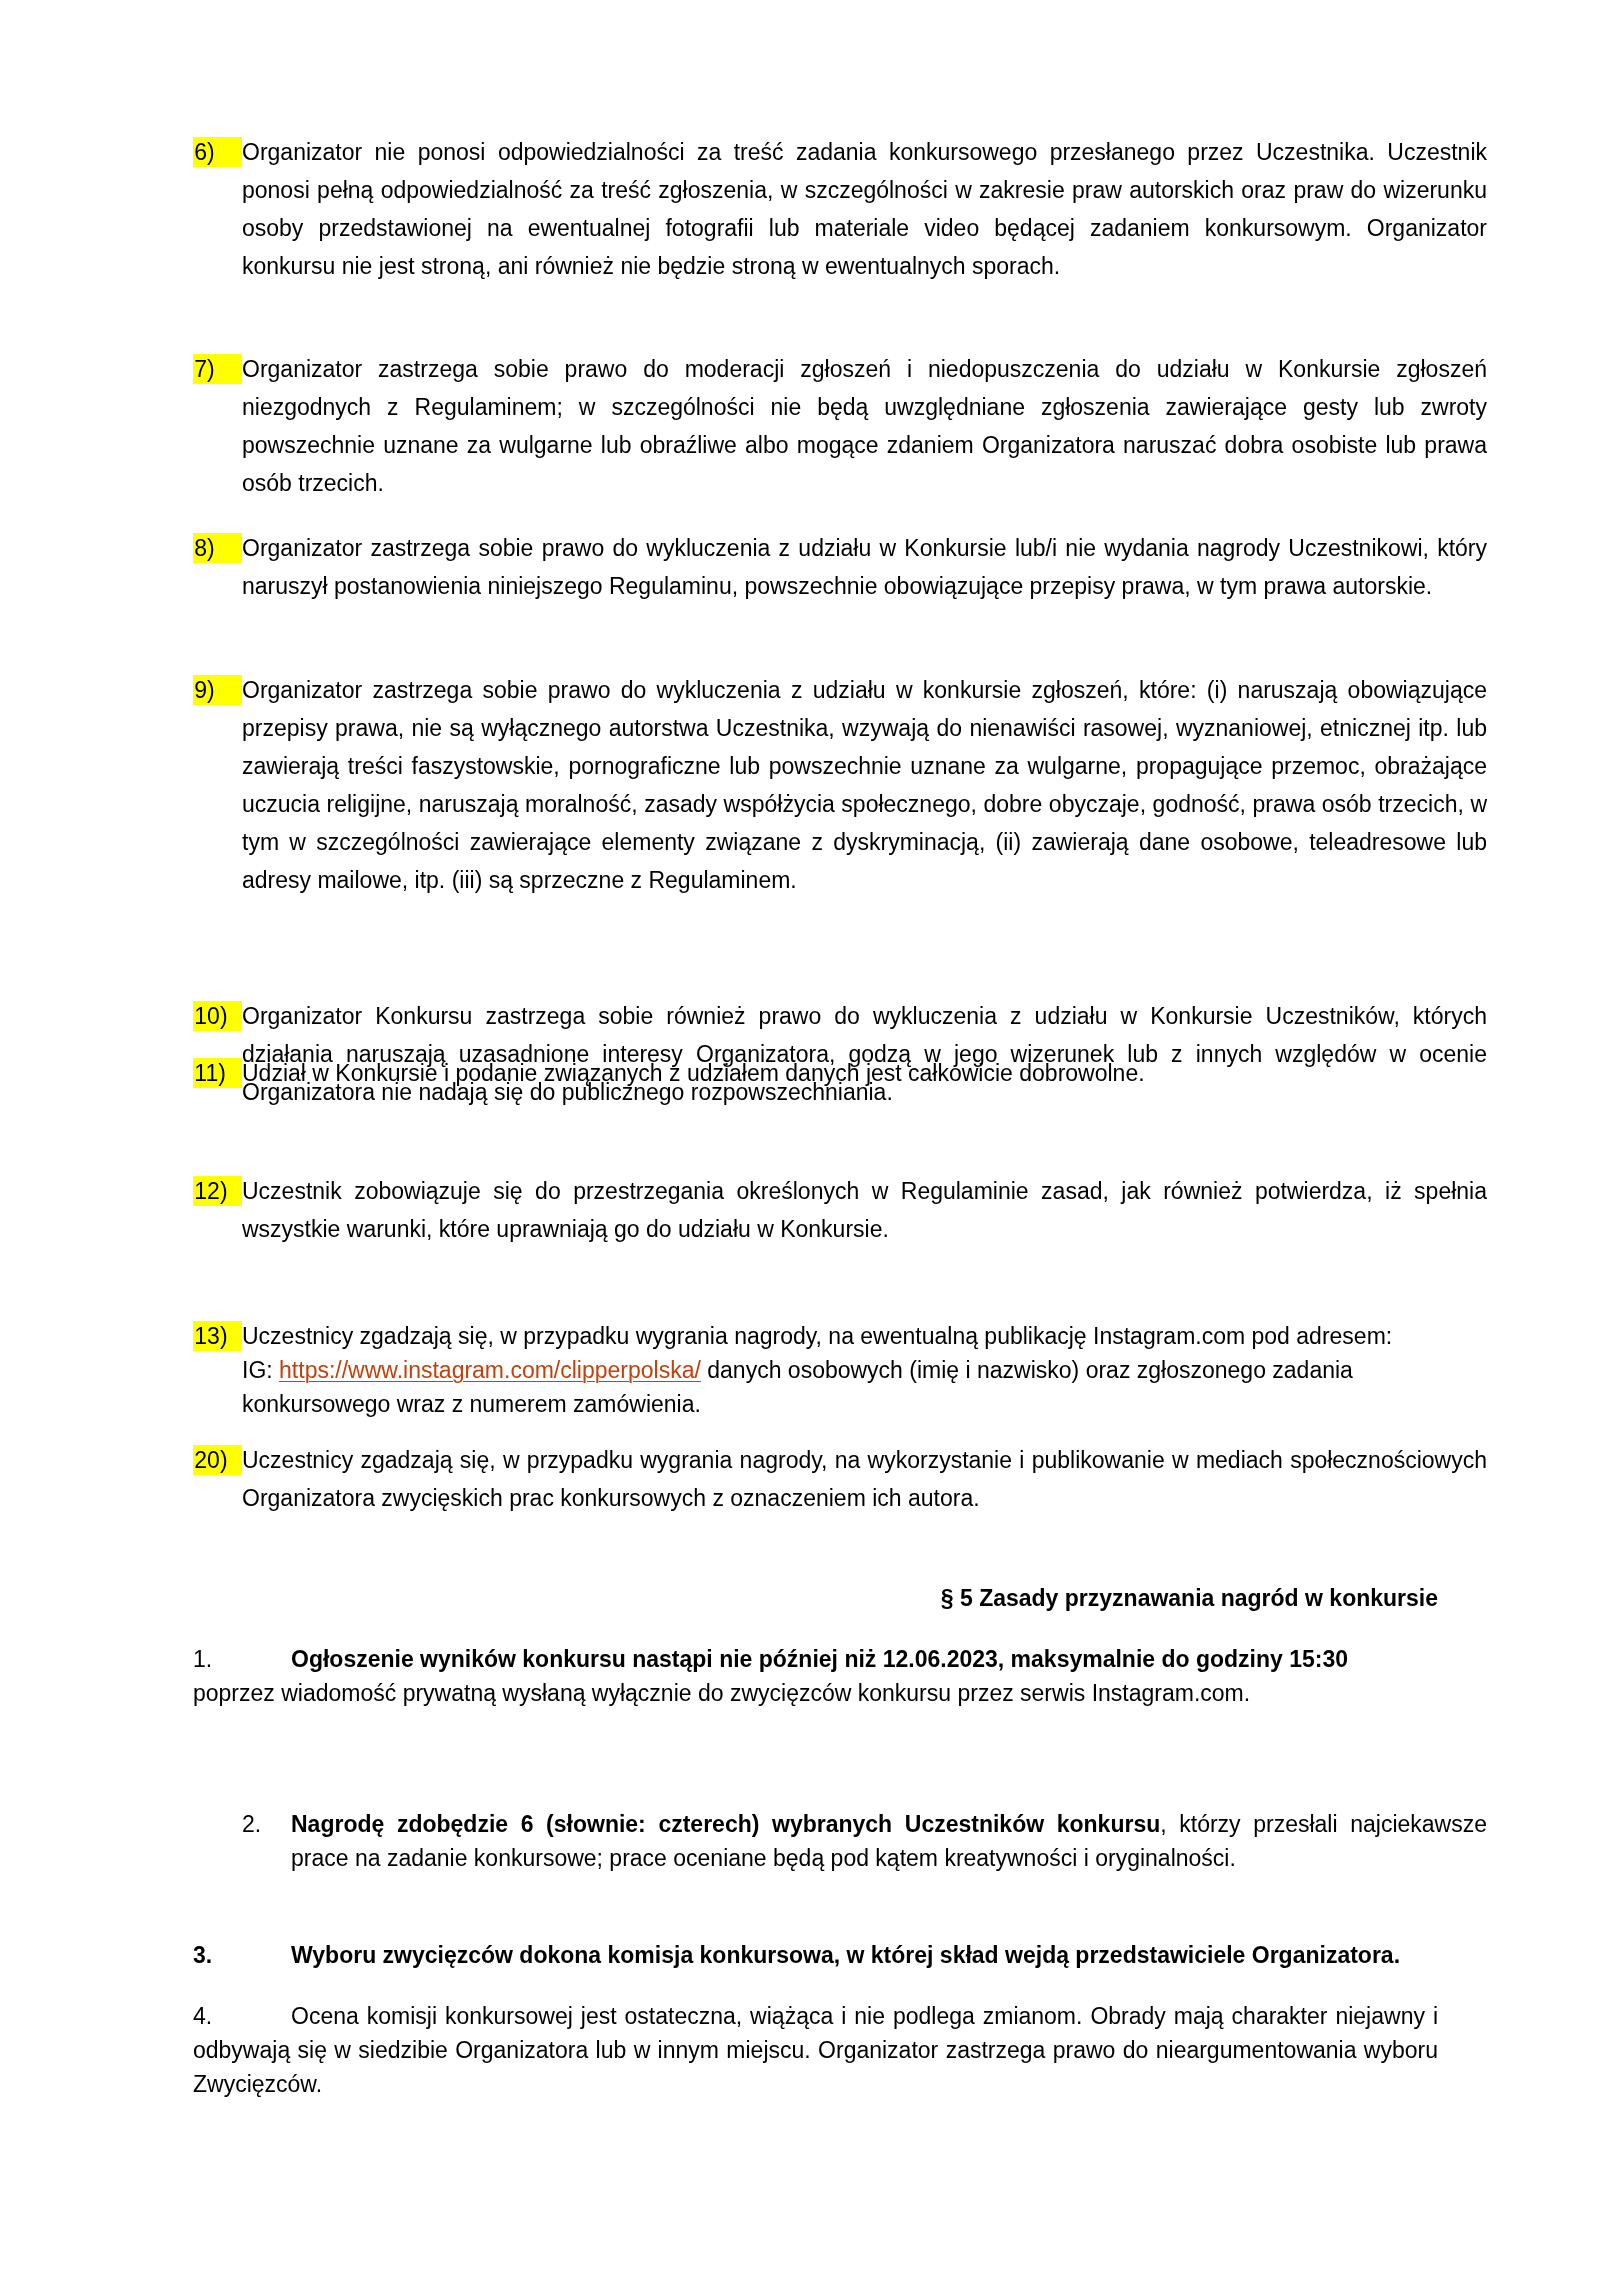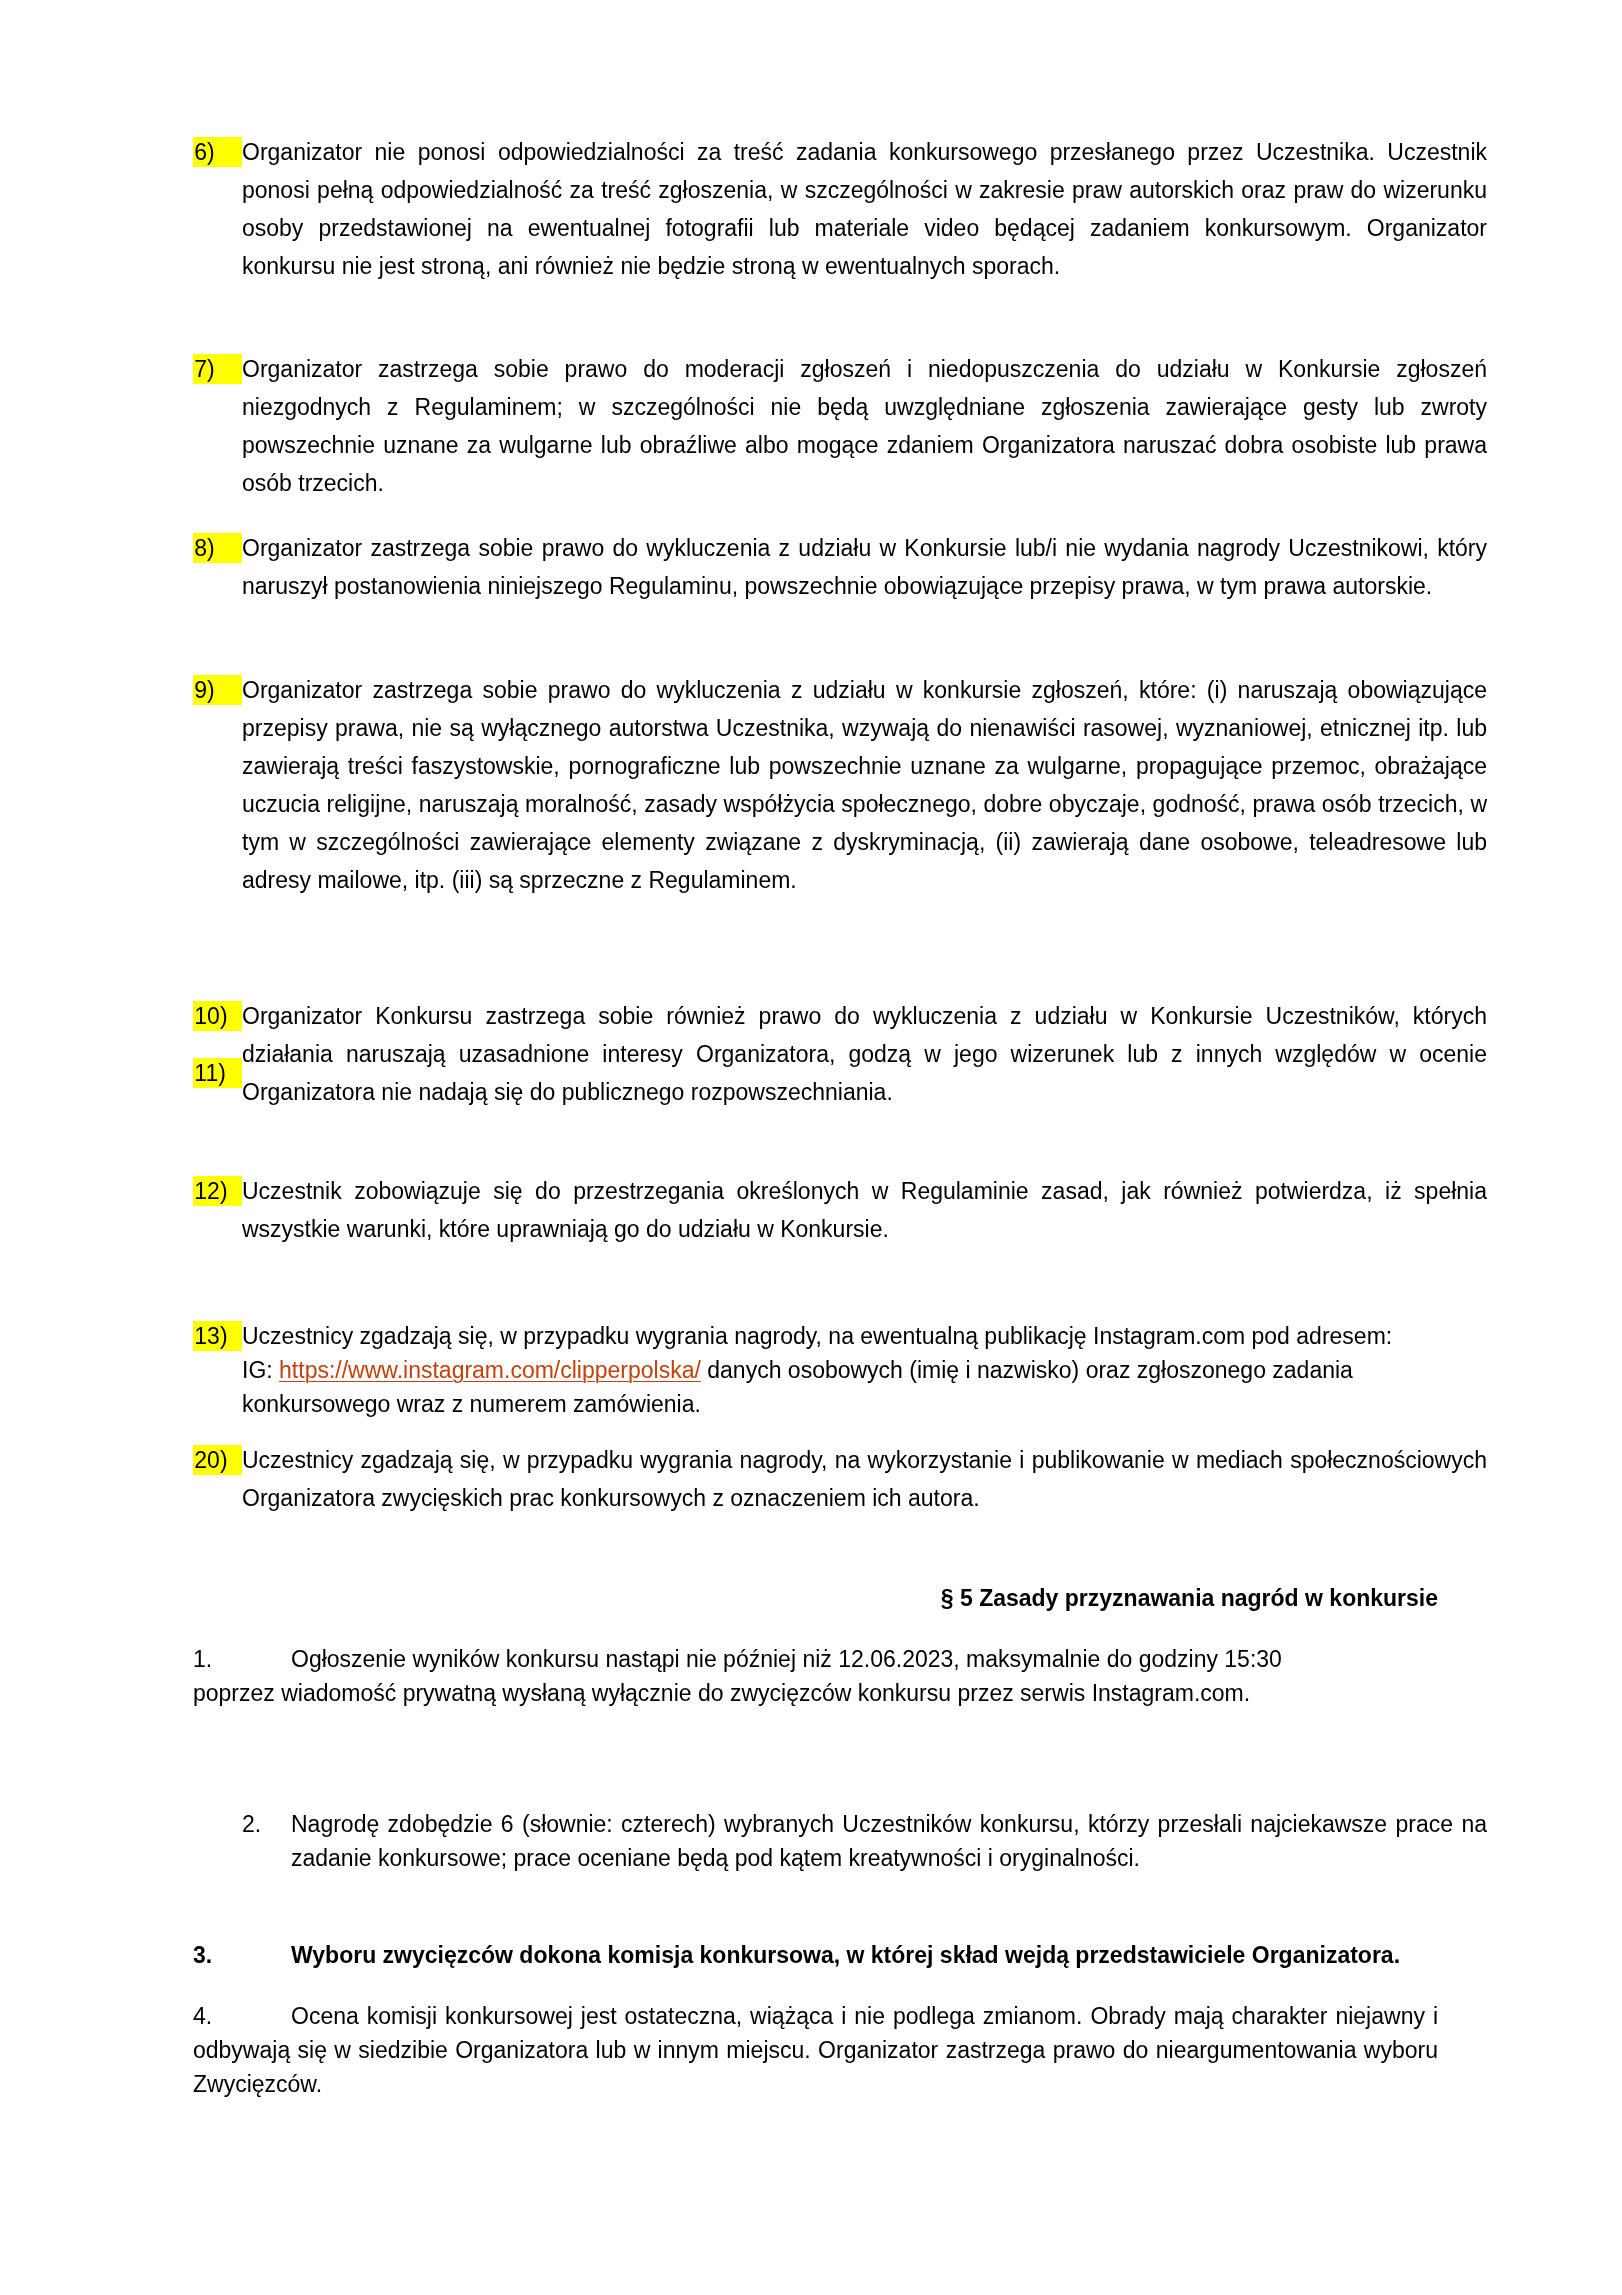--- a/index.html
+++ b/index.html
@@ -25,21 +25,21 @@
     font-weight: bold; line-height: 38px;
   }
   .sec {
     position: absolute; left: 193px; width: 1245px; line-height: 34px;
     text-align: justify; text-align-last: left;
   }
   .sec .n { display: inline-block; width: 98px; }
   .sec2 { position: absolute; left: 242px; width: 1196px; line-height: 34px;
     padding-left: 49px; text-align: justify; text-align-last: left; }
   .sec2 .n { position: absolute; left: 0; top: 0; }
-  b { font-weight: normal; margin-top: 21px; }
+  b { font-weight: bold; margin-top: 21px; }
 </style>
 </head>
 <body>
 
 <div class="page">
 
   <div class="para num-item" style="top:133px;">
     <div class="marker"><span>6)</span></div>
     <span>Organizator nie ponosi odpowiedzialności za treść zadania konkursowego przesłanego przez Uczestnika. Uczestnik ponosi pełną odpowiedzialność za treść zgłoszenia, w szczególności w zakresie praw autorskich oraz praw do wizerunku osoby przedstawionej na ewentualnej fotografii lub materiale video będącej zadaniem konkursowym. Organizator konkursu nie jest stroną, ani również nie będzie stroną w ewentualnych sporach.</span>
   </div>
@@ -59,20 +59,21 @@
     <span>Organizator zastrzega sobie prawo do wykluczenia z udziału w konkursie zgłoszeń, które: (i) naruszają obowiązujące przepisy prawa, nie są wyłącznego autorstwa Uczestnika, wzywają do nienawiści rasowej, wyznaniowej, etnicznej itp. lub zawierają treści faszystowskie, pornograficzne lub powszechnie uznane za wulgarne, propagujące przemoc, obrażające uczucia religijne, naruszają moralność, zasady współżycia społecznego, dobre obyczaje, godność, prawa osób trzecich, w tym w szczególności zawierające elementy związane z dyskryminacją, (ii) zawierają dane osobowe, teleadresowe lub adresy mailowe, itp. (iii) są sprzeczne z Regulaminem.</span>
   </div>
 
   <div class="para num-item" style="top:997px;">
     <div class="marker"><span>10)</span></div>
     <span>Organizator Konkursu zastrzega sobie również prawo do wykluczenia z udziału w Konkursie Uczestników, których działania naruszają uzasadnione interesy Organizatora, godzą w jego wizerunek lub z innych względów w ocenie Organizatora nie nadają się do publicznego rozpowszechniania.</span>
   </div>
 
   <div class="para num-item" style="top:1054px;">
     <div class="marker"><span>11)</span></div>
+    <span>Udział w Konkursie i podanie związanych z udziałem danych jest całkowicie dobrowolne.</span>
   </div>
 
   <div class="para num-item" style="top:1172px;">
     <div class="marker"><span>12)</span></div>
     <span>Uczestnik zobowiązuje się do przestrzegania określonych w Regulaminie zasad, jak również potwierdza, iż spełnia wszystkie warunki, które uprawniają go do udziału w Konkursie.</span>
   </div>
 
   <div class="para num-item" style="top:1275px; line-height:34px; text-align:left;margin-top:44px;">
     <div class="marker" style="top:2px;"><span>13)</span></div>
     <span>Uczestnicy zgadzają się, w przypadku wygrania nagrody, na ewentualną publikację Instagram.com pod adresem:</span><br>

